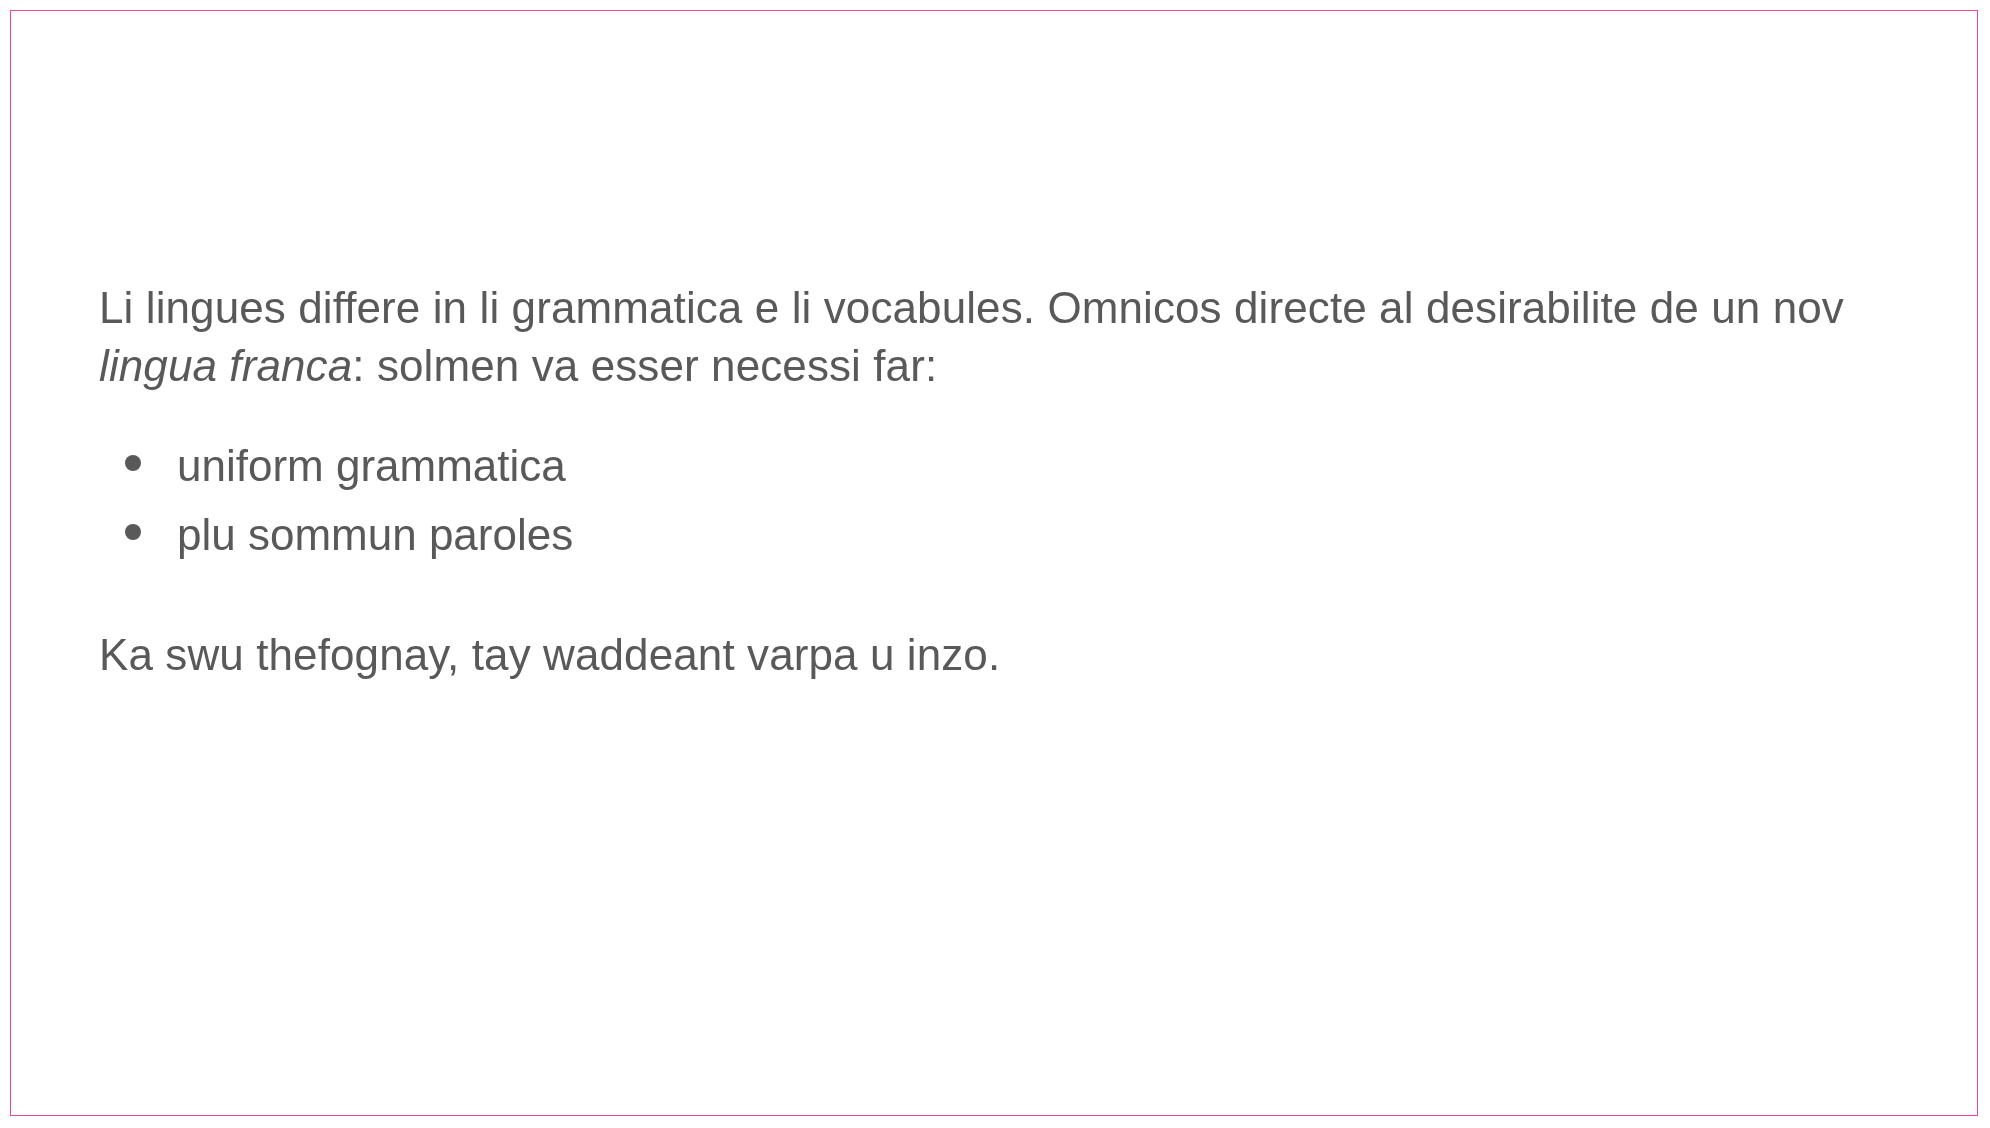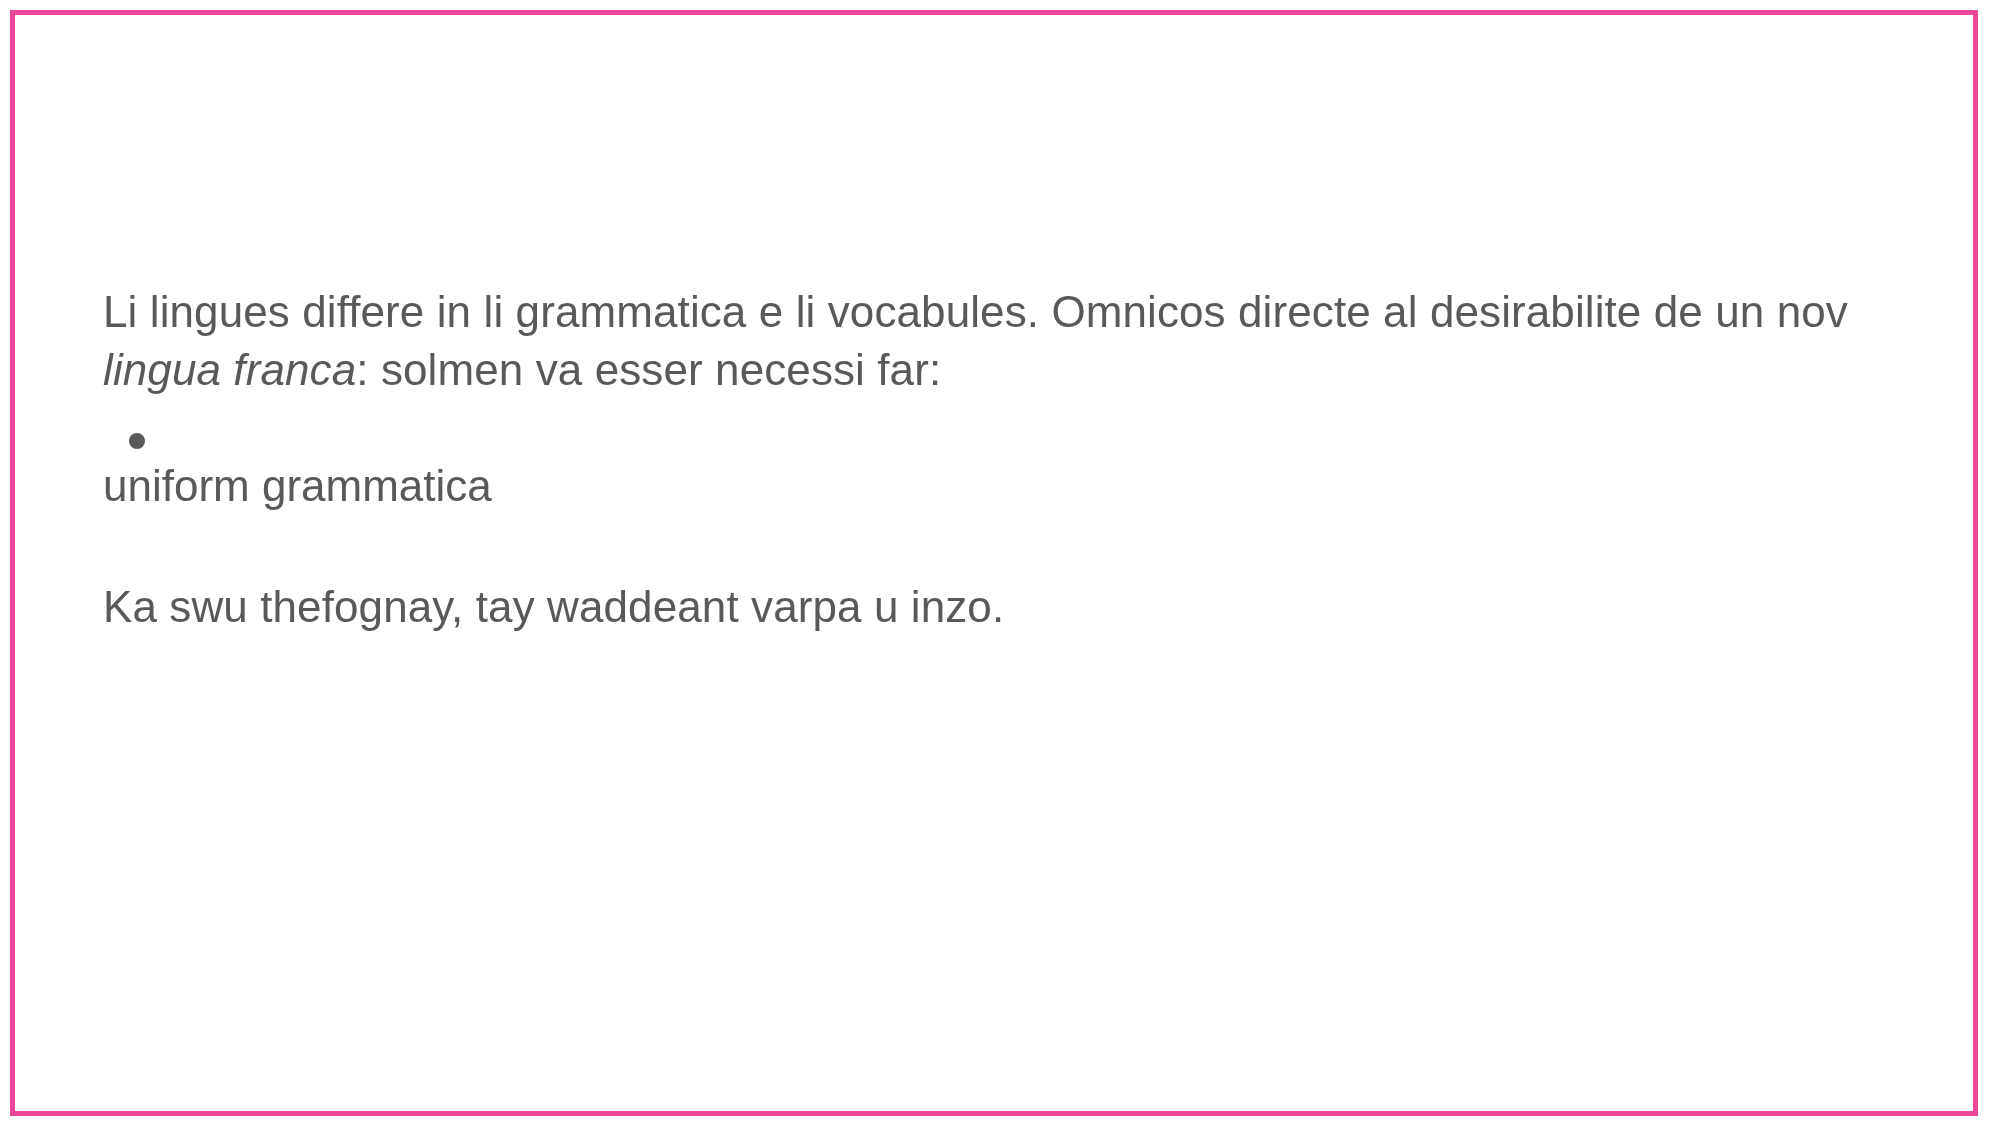--- a/index.html
+++ b/index.html
@@ -21,21 +21,21 @@
     height: 1128px;
     background: #ffffff;
     padding: 10px 12px 12px 10px;
   }
 
   .slide {
     box-sizing: border-box;
     width: 100%;
     height: 100%;
     background: #ffffff;
-    border: 5px solid #ec4899;
+    border: 1px solid #ec4899;
     box-shadow: 0 0 0 1px rgba(0,0,0,0.01);
     position: relative;
     overflow: hidden;
   }
 
   .body-block {
     position: absolute;
     left: 88px;
     top: 268px;
     width: 1820px;
@@ -60,21 +60,20 @@
     list-style: none;
   }
 
   .bullet-item {
     display: flex;
     align-items: baseline;
     color: #595959;
     font-size: 44px;
     line-height: 1.24;
     margin: 0 0 14px 0;
-    flex-direction: column;
   }
 
   .bullet-dot {
     flex: 0 0 auto;
     width: 78px;
     display: flex;
     justify-content: flex-start;
     padding-left: 26px;
     box-sizing: border-box;
   }
@@ -106,19 +105,25 @@
 
       <p class="para"><span>Li lingues differe in li grammatica e li vocabules. Omnicos directe al desirabilite de un nov </span><span class="it">lingua franca</span><span>: solmen va esser necessi far:</span></p>
 
       <ul class="bullet-list">
         <li class="bullet-item">
           <span class="bullet-dot">
               <span></span>
             </span>
           <span class="bullet-text">uniform grammatica</span>
         </li>
+        <li class="bullet-item">
+          <span class="bullet-dot">
+              <span></span>
+            </span>
+          <span class="bullet-text">plu sommun paroles</span>
+        </li>
       </ul>
 
       <p class="para closing">Ka swu thefognay, tay waddeant varpa u inzo.</p>
 
     </div>
   </div>
 </div>
 
 </body></html>

